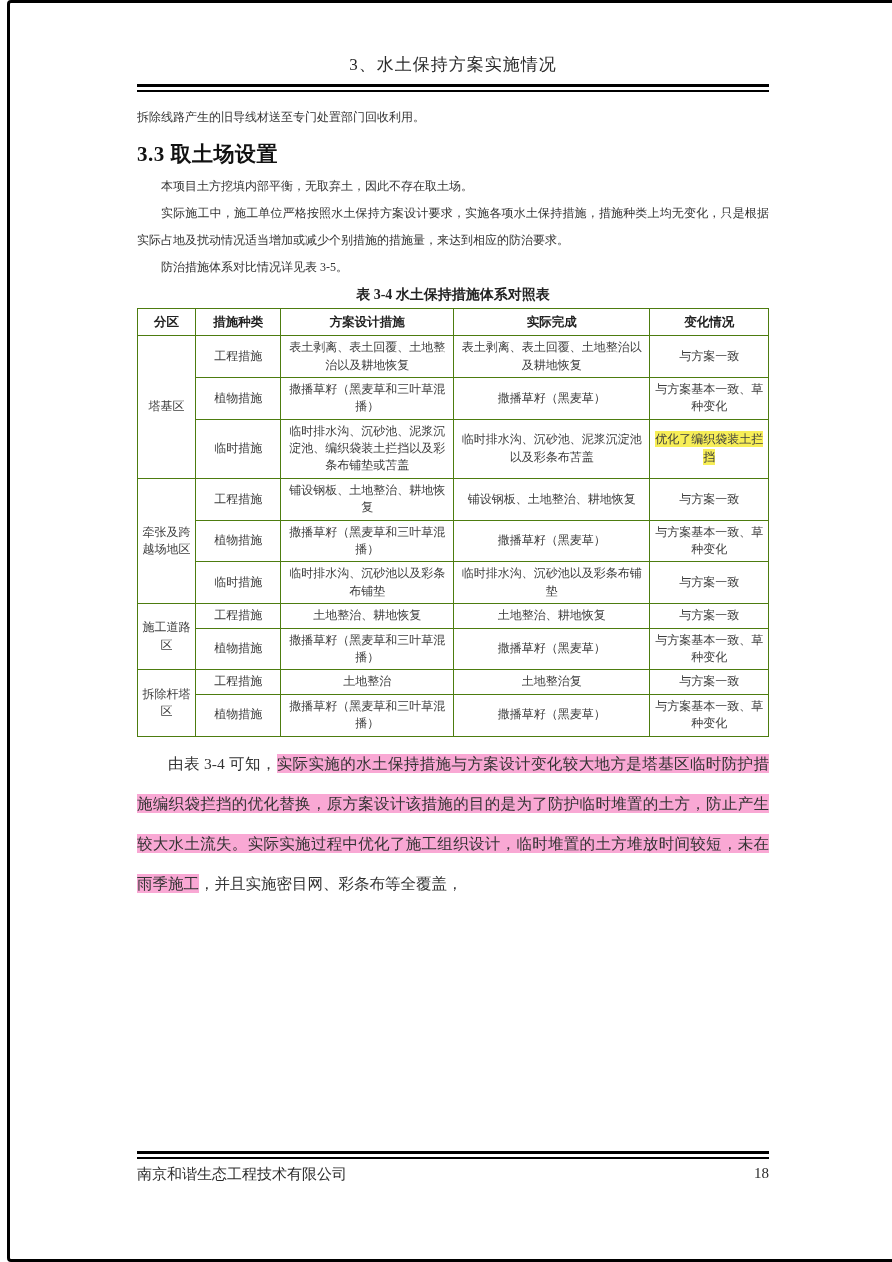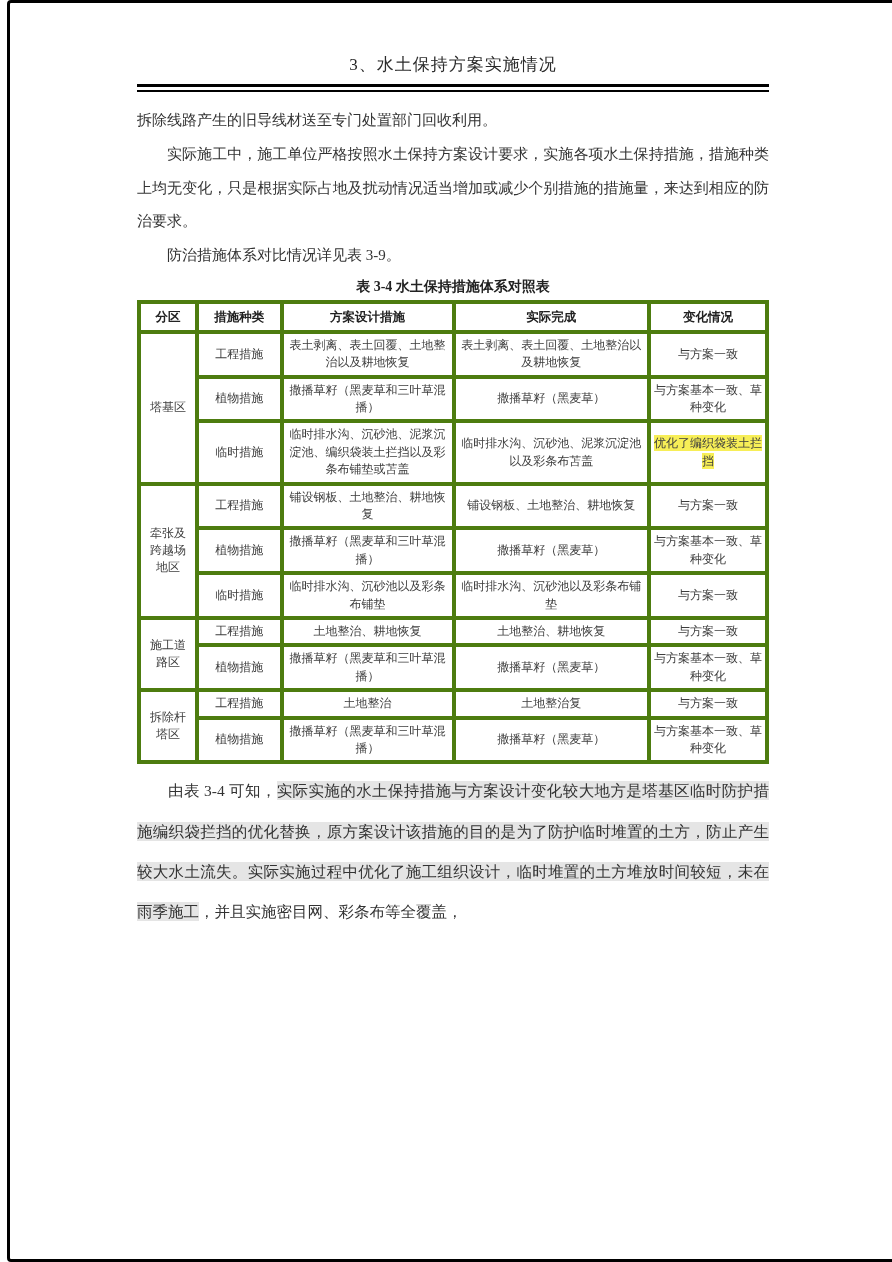--- a/index.html
+++ b/index.html
@@ -30,21 +30,21 @@
     color: #2b2b2b;
     margin-bottom: 8px;
   }
   .double-rule {
     height: 3px;
     border-top: 3px solid #000000;
     border-bottom: 2px solid #000000;
   }
   .header-rule { margin-bottom: 12px; }
   p.body-text {
-    font-size: 15px;
+    font-size: 12px;
     line-height: 2.25;
     text-align: justify;
     margin: 0;
     text-indent: 2em;
     color: #333333;
   }
   p.no-indent { text-indent: 0; }
   h2.section-heading {
     font-size: 21px;
     font-weight: bold;
@@ -60,21 +60,21 @@
     margin: 5px 0 4px 0;
   }
   table.measures {
     width: 100%;
     border-collapse: collapse;
     table-layout: fixed;
     font-size: 12px;
     color: #3d3d3d;
   }
   table.measures th, table.measures td {
-    border: 4px solid #4d7c0f;
+    border: 1px solid #4d7c0f;
     padding: 3px 3px;
     text-align: center;
     vertical-align: middle;
     line-height: 1.45;
   }
   table.measures th {
     font-weight: bold;
     font-size: 12.5px;
     color: #222222;
     padding: 4px 2px;
@@ -108,23 +108,25 @@
 <body>
 
 <div class="page">
   <div class="content">
 
     <div class="header-title">3、水土保持方案实施情况</div>
     <div class="double-rule header-rule"></div>
 
     <p class="body-text no-indent">拆除线路产生的旧导线材送至专门处置部门回收利用。</p>
 
+    <h2 class="section-heading">3.3 取土场设置</h2>
+    <p class="body-text">本项目土方挖填内部平衡，无取弃土，因此不存在取土场。</p>
 
     <p class="body-text">实际施工中，施工单位严格按照水土保持方案设计要求，实施各项水土保持措施，措施种类上均无变化，只是根据实际占地及扰动情况适当增加或减少个别措施的措施量，来达到相应的防治要求。</p>
-    <p class="body-text">防治措施体系对比情况详见表 3-9。</p>
+    <p class="body-text">防治措施体系对比情况详见表 3-5。</p>
 
     <div class="table-caption">表 3-4 水土保持措施体系对照表</div>
 
     <table class="measures">
       <colgroup>
         <col style="width:9.2%">
           <col style="width:13.5%">
           <col style="width:27.4%">
           <col style="width:31.1%">
           <col style="width:18.8%">
@@ -202,16 +204,23 @@
         </tr>
         <tr>
           <td>植物措施</td>
           <td>撒播草籽（黑麦草和三叶草混播）</td>
           <td>撒播草籽（黑麦草）</td>
           <td class="change">与方案基本一致、草种变化</td>
         </tr>
       </tbody>
     </table>
 
-    <p class="body-text closing"><span>由表 3-4 可知，</span><span class="hl" style="background: #e5e5e5;">实际实施的水土保持措施与方案设计变化较大地方是塔基区临时防护措施编织袋拦挡的优化替换，原方案设计该措施的目的是为了防护临时堆置的土方，防止产生较大水土流失。实际实施过程中优化了施工组织设计，临时堆置的土方堆放时间较短，未在雨季施工</span><span>，并且实施密目网、彩条布等全覆盖，</span></p>
+    <p class="body-text closing"><span>由表 3-4 可知，</span><span class="hl" style="background: #f9a8d4;">实际实施的水土保持措施与方案设计变化较大地方是塔基区临时防护措施编织袋拦挡的优化替换，原方案设计该措施的目的是为了防护临时堆置的土方，防止产生较大水土流失。实际实施过程中优化了施工组织设计，临时堆置的土方堆放时间较短，未在雨季施工</span><span>，并且实施密目网、彩条布等全覆盖，</span></p>
   </div>
 
+  <div class="page-footer">
+    <div class="double-rule footer-rule"></div>
+    <div class="footer-row">
+      <span>南京和谐生态工程技术有限公司</span>
+      <span>18</span>
+    </div>
+  </div>
 </div>
 
 </body></html>

